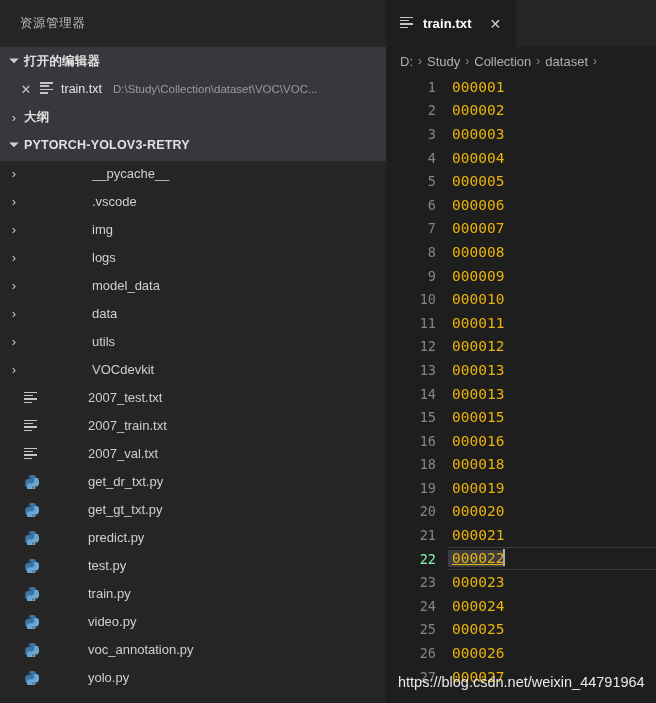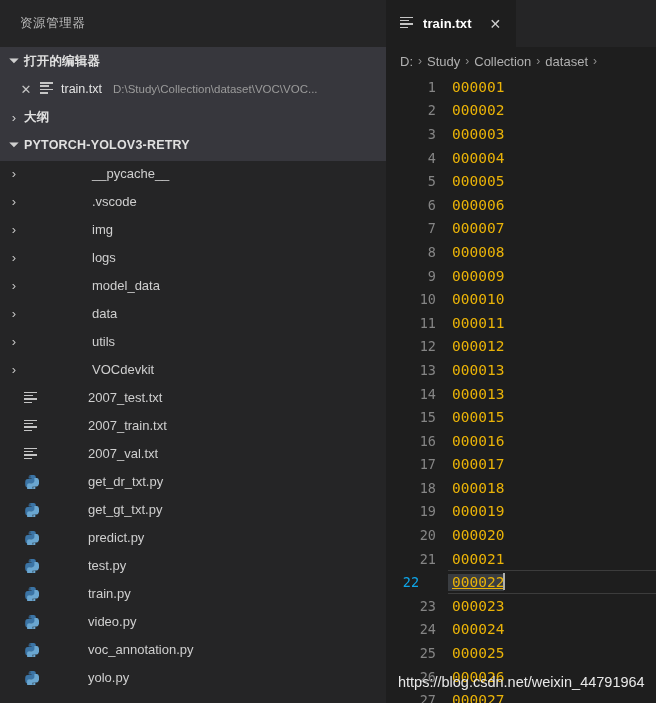--- a/index.html
+++ b/index.html
@@ -125,21 +125,21 @@
     font-family: "DejaVu Sans Mono", monospace;
     font-size: 14.5px;
   }
   .ln {
     width: 62px; text-align: right; padding-right: 12px;
     color: #858585; font-size: 13.5px;
     font-family: "DejaVu Sans Mono", monospace;
   }
   .ctext { color: #eab308; position: relative; padding-left: 4px; }
   .code-line.active { background: #1e1e1e; }
-  .code-line.active .ln { color: #0ea5e9; text-align: center; }
+  .code-line.active .ln { color: #86efac; }
   .code-line.active .ctext { background: #3a3d41; text-decoration: underline; }
   .code-line.active::before,
   .code-line.active::after {
     content: ""; position: absolute; left: 62px; right: 0; height: 1px; background: #3c3c3c;
   }
   .code-line.active::before { top: 0; }
   .code-line.active::after { bottom: 0; }
   .caret {
     display: inline-block; width: 2px; height: 17px;
     background: #aeafad; vertical-align: middle;
@@ -429,24 +429,20 @@
         </div>
         <div class="code-line">
           <span class="ln">15</span>
           <span class="ctext">000015</span>
         </div>
         <div class="code-line">
           <span class="ln">16</span>
           <span class="ctext">000016</span>
         </div>
         <div class="code-line">
-          <span class="ln">17</span>
-          <span class="ctext">000017</span>
-        </div>
-        <div class="code-line">
           <span class="ln">18</span>
           <span class="ctext">000018</span>
         </div>
         <div class="code-line">
           <span class="ln">19</span>
           <span class="ctext">000019</span>
         </div>
         <div class="code-line">
           <span class="ln">20</span>
           <span class="ctext">000020</span>

